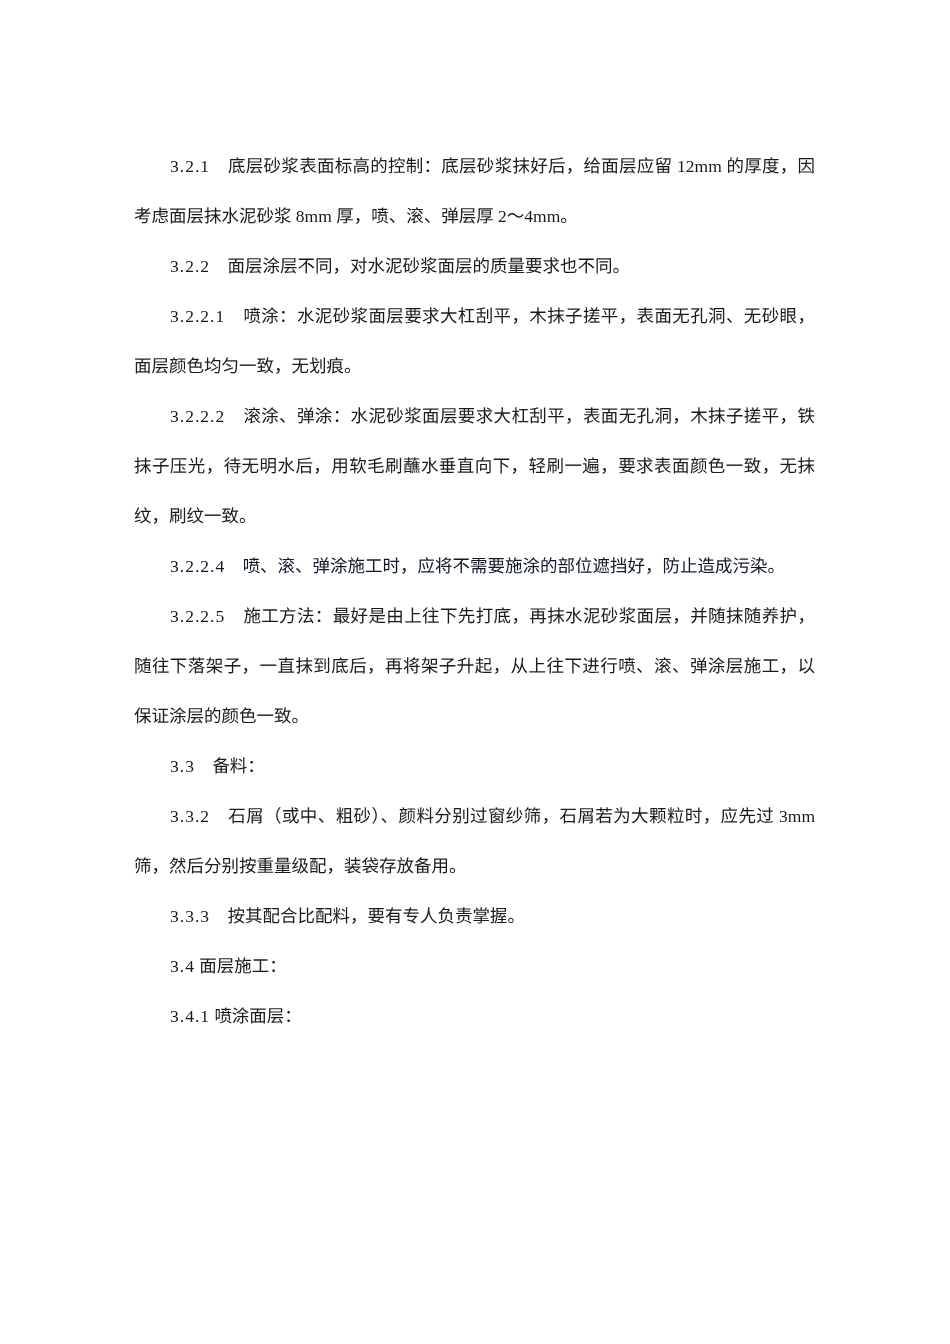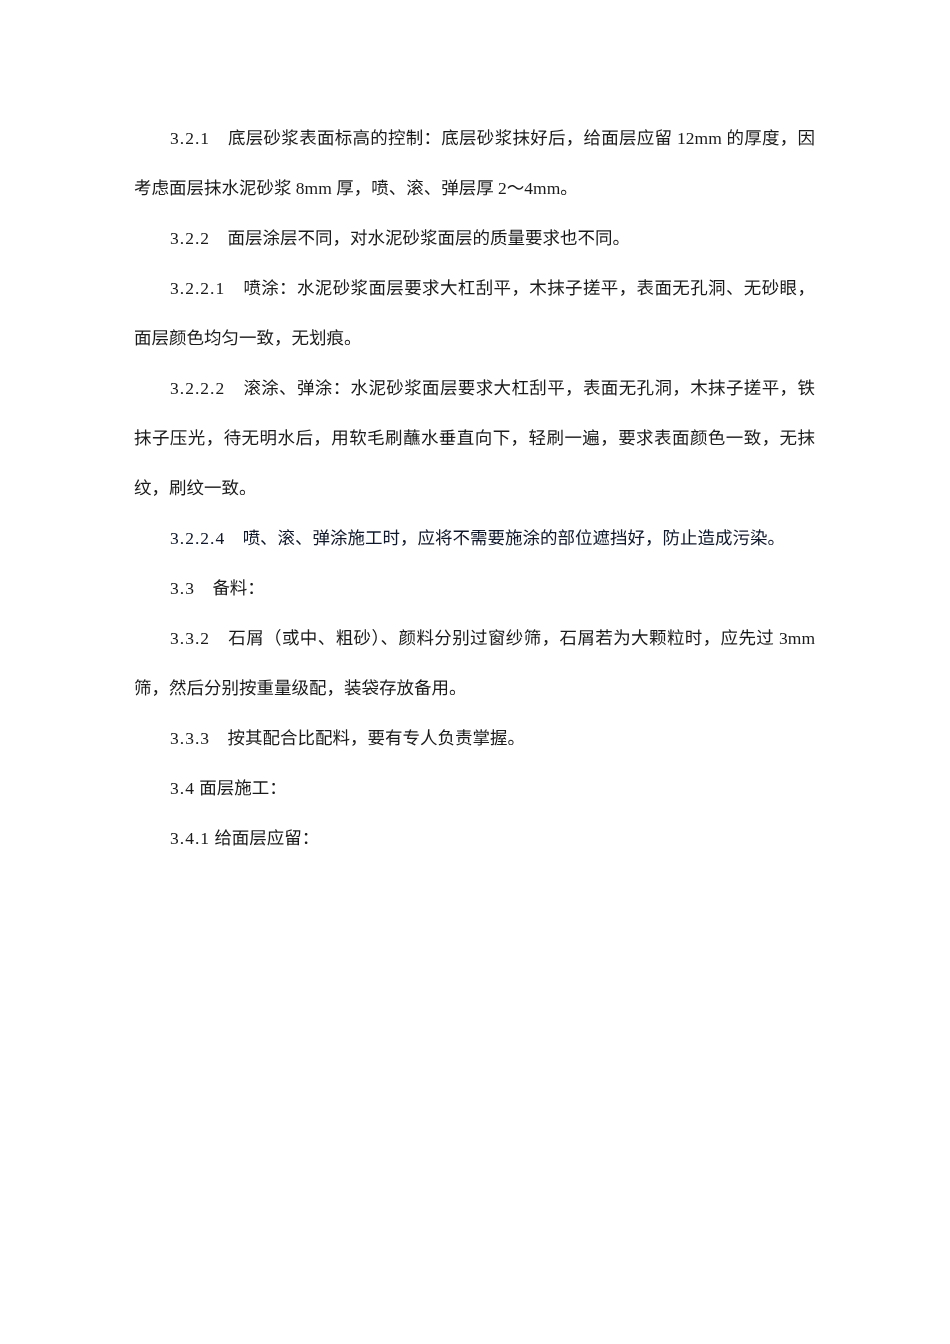--- a/index.html
+++ b/index.html
@@ -11,20 +11,21 @@
     width: 950px;
     height: 1344px;
     overflow: hidden;
   }
   .doc-page {
     box-sizing: border-box;
     width: 950px;
     height: 984px;
     background: #ffffff;
     padding: 113px 135px 40px 134px;
+    margin-top: 28px;
   }
   .doc-page p.para {
     margin: 0;
     font-family: "Liberation Serif", "DejaVu Serif", serif;
     font-size: 17.5px;
     line-height: 50px;
     color: #1a1a1a;
     text-align: justify;
     text-indent: 36px;
   }
@@ -34,18 +35,19 @@
 </style>
 </head>
 <body style="background: rgb(255, 255, 255);">
 
 <main class="doc-page" style="background: rgb(255, 255, 255);">
     <p class="para" style="color: rgb(26, 26, 26);"><span class="section-number">3.2.1</span><span>　</span><span>底层砂浆表面标高的控制：底层砂浆抹好后，给面层应留 12mm 的厚度，因考虑面层抹水泥砂浆 8mm 厚，喷、滚、弹层厚 2～4mm。</span></p>
     <p class="para" style="color: rgb(26, 26, 26);"><span class="section-number">3.2.2</span><span>　</span><span>面层涂层不同，对水泥砂浆面层的质量要求也不同。</span></p>
     <p class="para" style="color: rgb(26, 26, 26);"><span class="section-number">3.2.2.1</span><span>　</span><span>喷涂：水泥砂浆面层要求大杠刮平，木抹子搓平，表面无孔洞、无砂眼，面层颜色均匀一致，无划痕。</span></p>
     <p class="para" style="color: rgb(26, 26, 26);"><span class="section-number">3.2.2.2</span><span>　</span><span>滚涂、弹涂：水泥砂浆面层要求大杠刮平，表面无孔洞，木抹子搓平，铁抹子压光，待无明水后，用软毛刷蘸水垂直向下，轻刷一遍，要求表面颜色一致，无抹纹，刷纹一致。</span></p>
     <p class="para" style="color: #0f172a;"><span class="section-number">3.2.2.4</span><span>　</span><span>喷、滚、弹涂施工时，应将不需要施涂的部位遮挡好，防止造成污染。</span></p>
+    <p class="para" style="color: rgb(26, 26, 26);"><span class="section-number">3.2.2.5</span><span>　</span><span>施工方法：最好是由上往下先打底，再抹水泥砂浆面层，并随抹随养护，随往下落架子，一直抹到底后，再将架子升起，从上往下进行喷、滚、弹涂层施工，以保证涂层的颜色一致。</span></p>
     <p class="para" style="color: rgb(26, 26, 26);"><span class="section-number">3.3</span><span>　</span><span>备料：</span></p>
     <p class="para" style="color: rgb(26, 26, 26);"><span class="section-number">3.3.2</span><span>　</span><span>石屑（或中、粗砂）、颜料分别过窗纱筛，石屑若为大颗粒时，应先过 3mm 筛，然后分别按重量级配，装袋存放备用。</span></p>
     <p class="para" style="color: rgb(26, 26, 26);"><span class="section-number">3.3.3</span><span>　</span><span>按其配合比配料，要有专人负责掌握。</span></p>
     <p class="para" style="color: rgb(26, 26, 26);"><span class="section-number">3.4</span><span> </span><span>面层施工：</span></p>
-    <p class="para" style="color: rgb(26, 26, 26);"><span class="section-number">3.4.1</span><span> </span><span>给面层应留：</span></p>
+    <p class="para" style="color: rgb(26, 26, 26);"><span class="section-number">3.4.1</span><span> </span><span>喷涂面层：</span></p>
   </main>
 
 </body></html>

